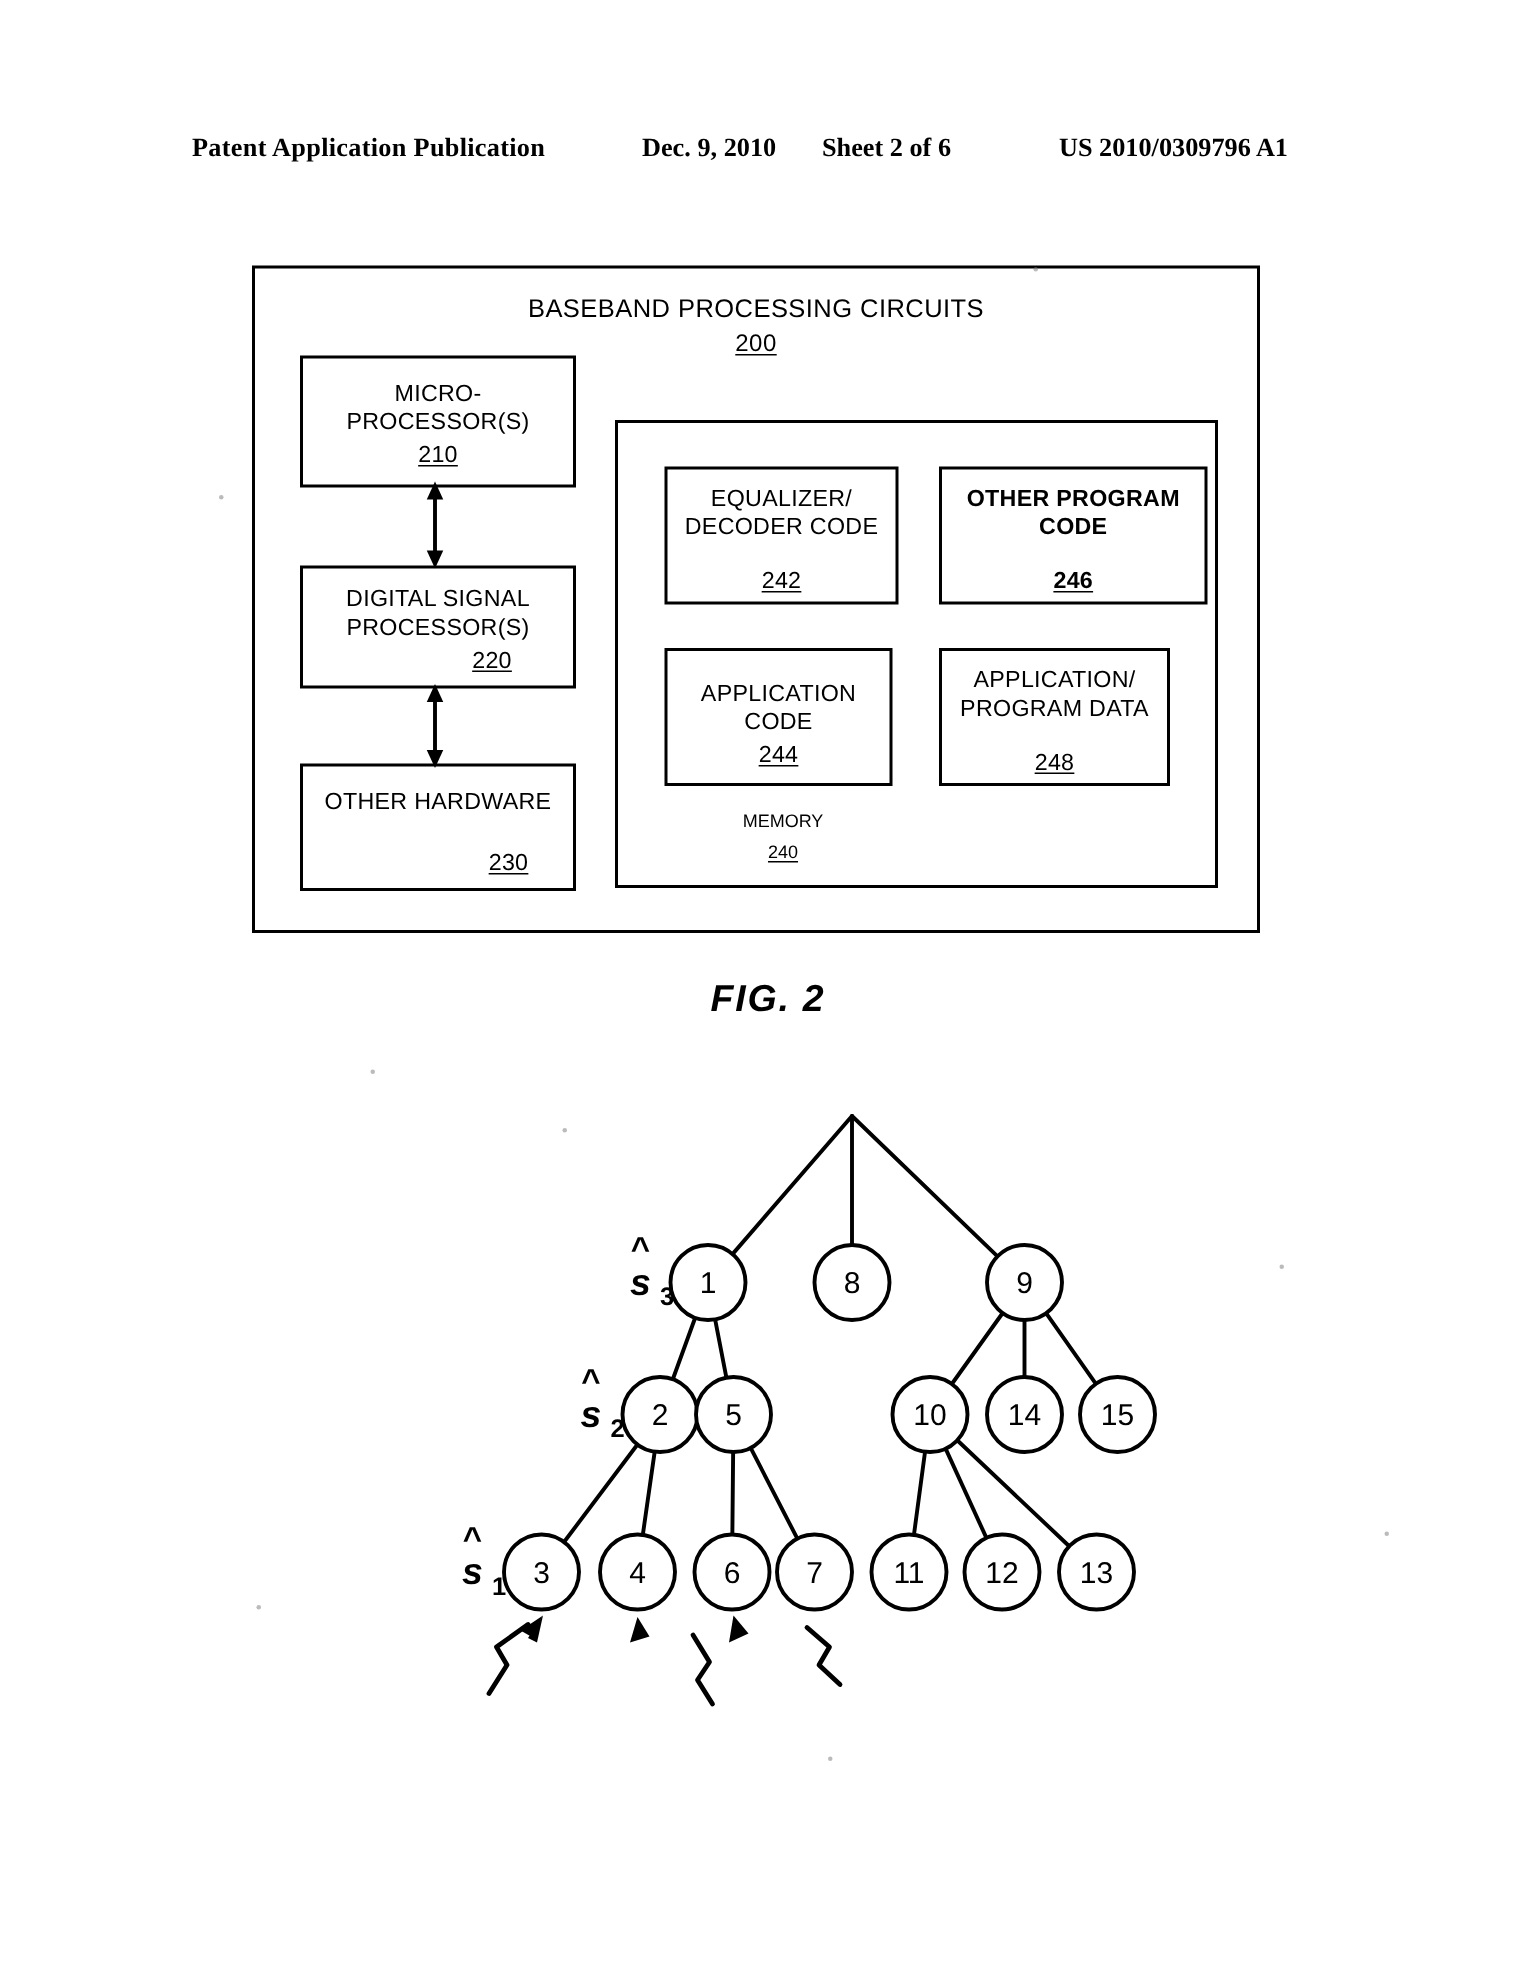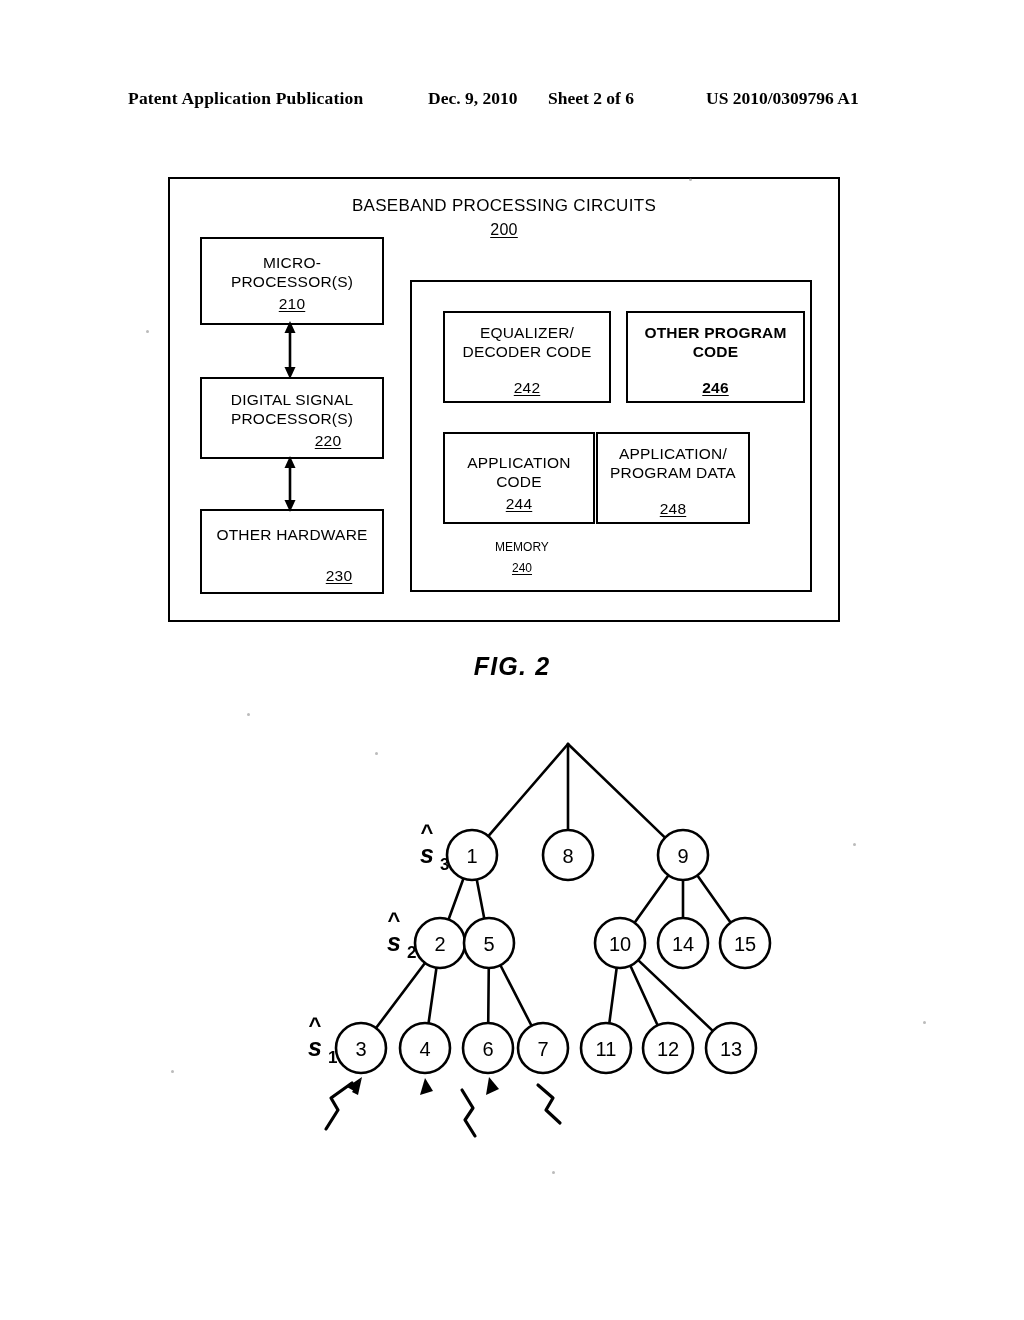--- a/index.html
+++ b/index.html
@@ -95,24 +95,24 @@
     margin-top: 5px;
     font-size: 16px;
   }
 
   #box-micro { left: 200px; top: 237px; width: 184px; height: 88px; }
   #box-dsp   { left: 200px; top: 377px; width: 184px; height: 82px; }
   #box-other { left: 200px; top: 509px; width: 184px; height: 85px; }
 
   #box-memory { left: 410px; top: 280px; width: 402px; height: 312px; }
 
-  #box-eq    { left: 443px; top: 311px; width: 168px; height: 92px; }
+  #box-eq    { left: 443px; top: 311px; width: 156px; height: 92px; }
   #box-opc   { left: 626px; top: 311px; width: 179px; height: 92px; font-weight: bold; }
   #box-appc  { left: 443px; top: 432px; width: 152px; height: 92px; }
-  #box-apd   { left: 596px; top: 432px; width: 154px; height: 92px; }
+  #box-apd   { left: 626px; top: 432px; width: 154px; height: 92px; }
 
   #memory-label {
     position: absolute;
     left: 410px;
     top: 537px;
     width: 224px;
     text-align: center;
     font-size: 12px;
     line-height: 21px;
   }

